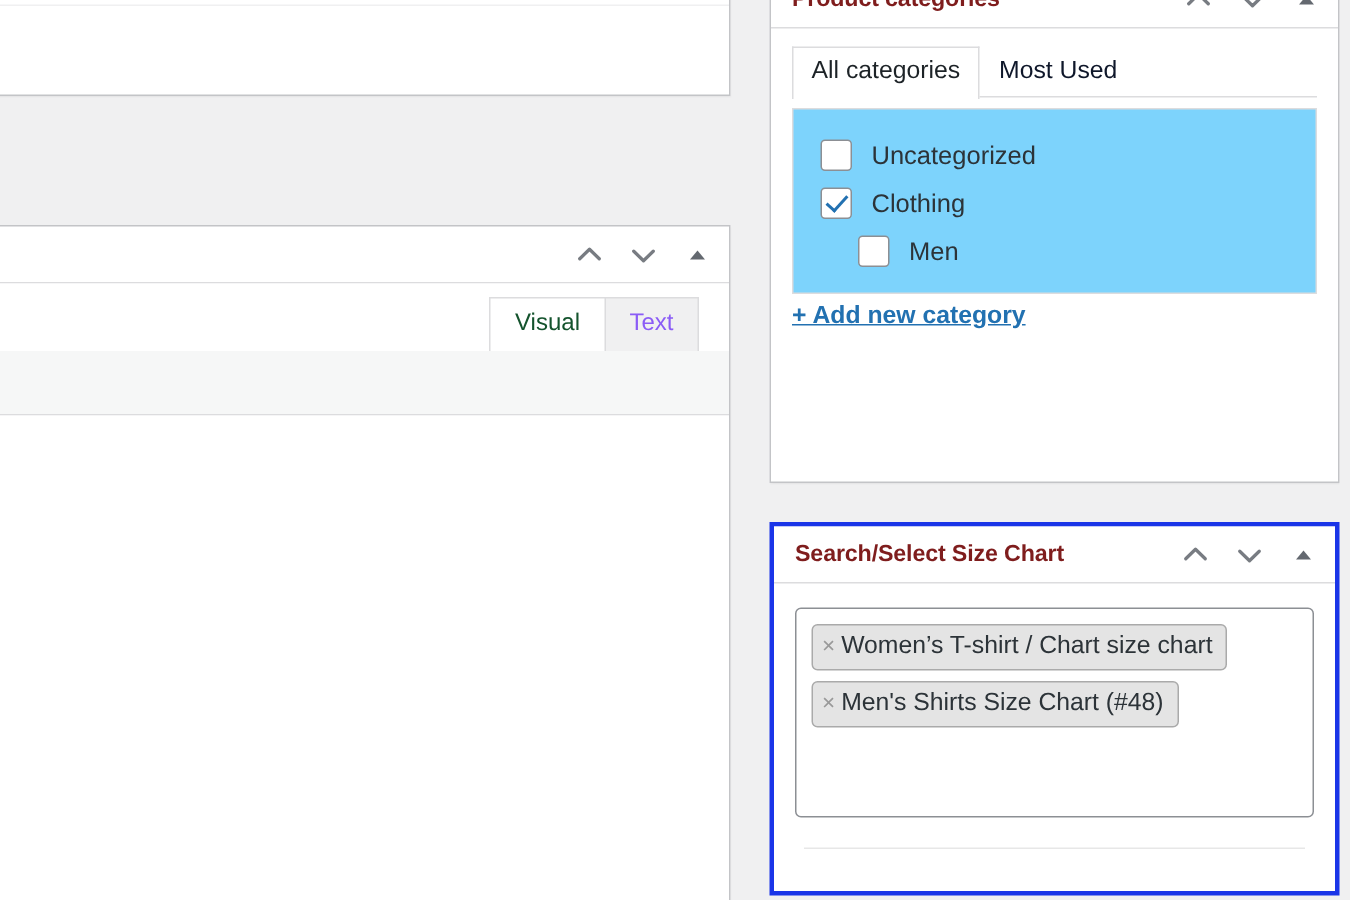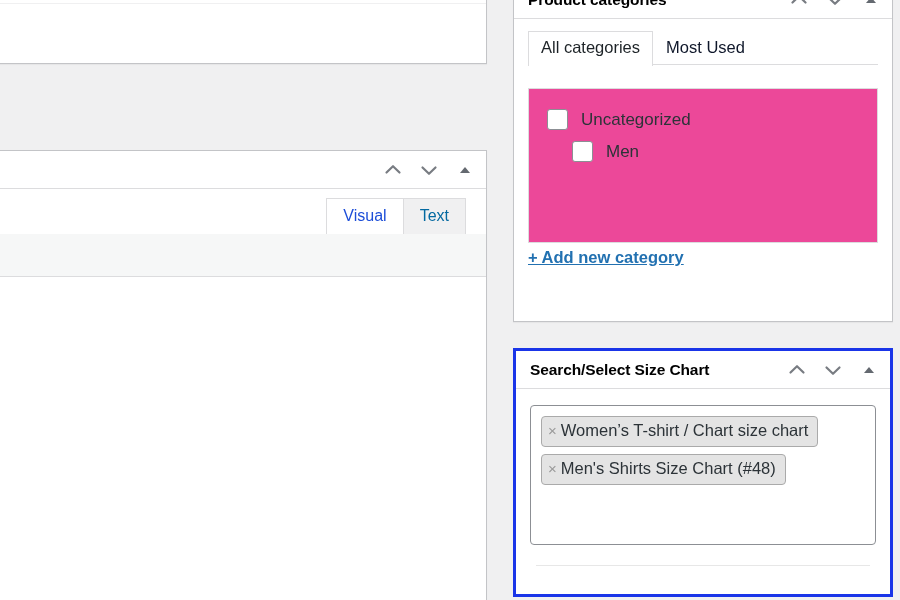--- a/index.html
+++ b/index.html
@@ -25,21 +25,21 @@
     display: flex;
     align-items: center;
     height: 38px;
     padding: 0 4px 0 14px;
     border-bottom: 1px solid #dcdcde;
   }
   .pb-title {
     flex: 1 1 auto;
     font-size: 15.5px;
     font-weight: bold;
-    color: #000000;
+    color: #7f1d1d;
     letter-spacing: -.1px;
     line-height: 1;
   }
   .pb-actions { display: flex; align-items: center; gap: 2px; }
   .hndl-btn {
     width: 34px; height: 34px;
     display: flex; align-items: center; justify-content: center;
     background: none; border: none; padding: 0; cursor: pointer;
   }
   .chev { display:block; }
@@ -67,32 +67,32 @@
 
   .editor-wrap { padding: 0; }
   .editor-tabs {
     display: flex; justify-content: flex-end;
     padding: 9px 20px 0 0;
     background: #fff;
     position: relative;
   }
   .etab {
     font-size: 16px;
-    color: #0369a1;
+    color: #8b5cf6;
     padding: 7px 16px 9px;
     border: 1px solid #dcdcde;
     border-bottom: none;
     background: #f0f0f1;
     margin-left: -1px;
     cursor: pointer;
     line-height: 1.2;
   }
   .etab.active {
     background: #fff;
-    color: #1d4ed8;
+    color: #14532d;
     border-color: #dcdcde;
     position: relative; z-index: 2; text-align: right;
   }
   .editor-toolbar {
     background: #f6f7f7;
     border-top: 1px solid #dcdcde;
     border-bottom: 1px solid #dcdcde;
     height: 44px;
     display: flex; align-items: center;
     padding-left: 8px;
@@ -130,23 +130,23 @@
   .cat-tab.active {
     color: #1d2327;
     background: #fff;
     border-color: #dcdcde;
     margin-bottom: -1px;
     padding-bottom: 8px;
   }
 
   .cat-list {
     border: 1px solid #dcdcde;
-    background: #ec4899;
-    height: 155px;
-    margin-top: 23px;
+    background: #7dd3fc;
+    height: 124px;
+    margin-top: 7px;
     padding: 14px 0 0 18px;
     overflow: hidden;
   }
   .cat-item {
     display: flex; align-items: center;
     height: 32px;
   }
   .cat-item.child { padding-left: 25px; }
   .cbx {
     width: 21px; height: 21px;
@@ -303,20 +303,24 @@
     <div class="pb-body">
       <div class="cat-tabs">
         <div class="cat-tab active">All categories</div>
         <div class="cat-tab">Most Used</div>
       </div>
 
       <div class="cat-list">
         <div class="cat-item">
           <span class="cbx"></span>
           <span class="cat-label">Uncategorized</span>
+        </div>
+        <div class="cat-item">
+          <span class="cbx checked"></span>
+          <span class="cat-label">Clothing</span>
         </div>
         <div class="cat-item child">
           <span class="cbx"></span>
           <span class="cat-label">Men</span>
         </div>
       </div>
 
       <span class="add-cat">+ Add new category</span>
     </div>
   </section>

